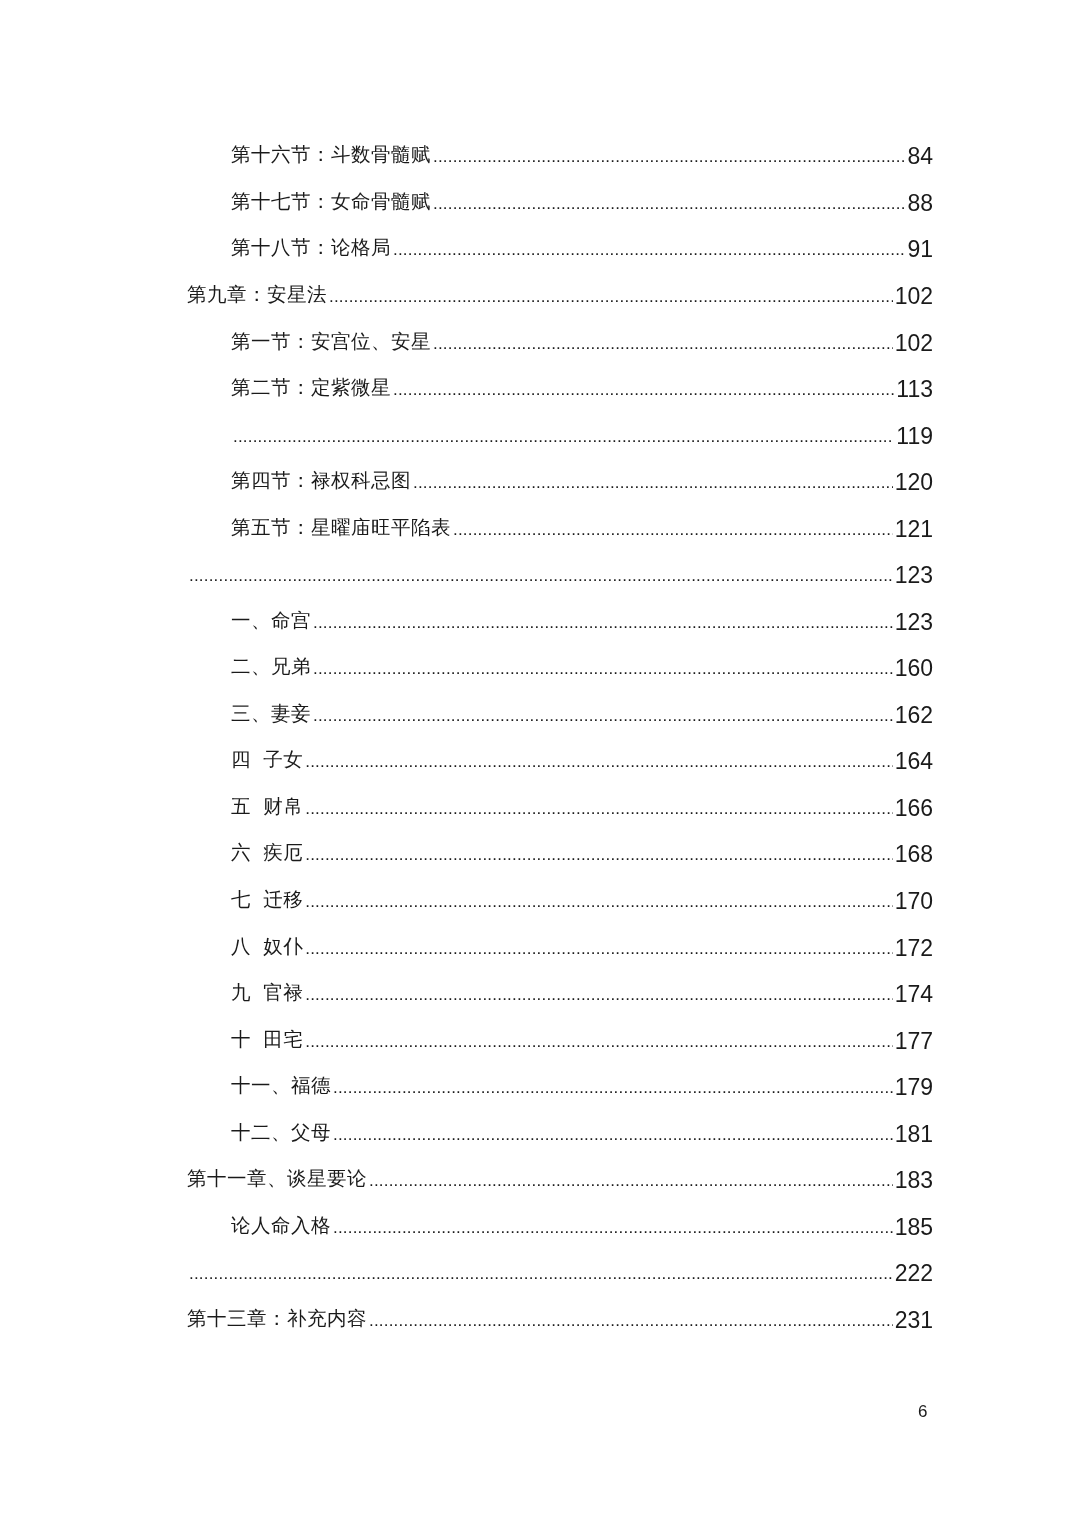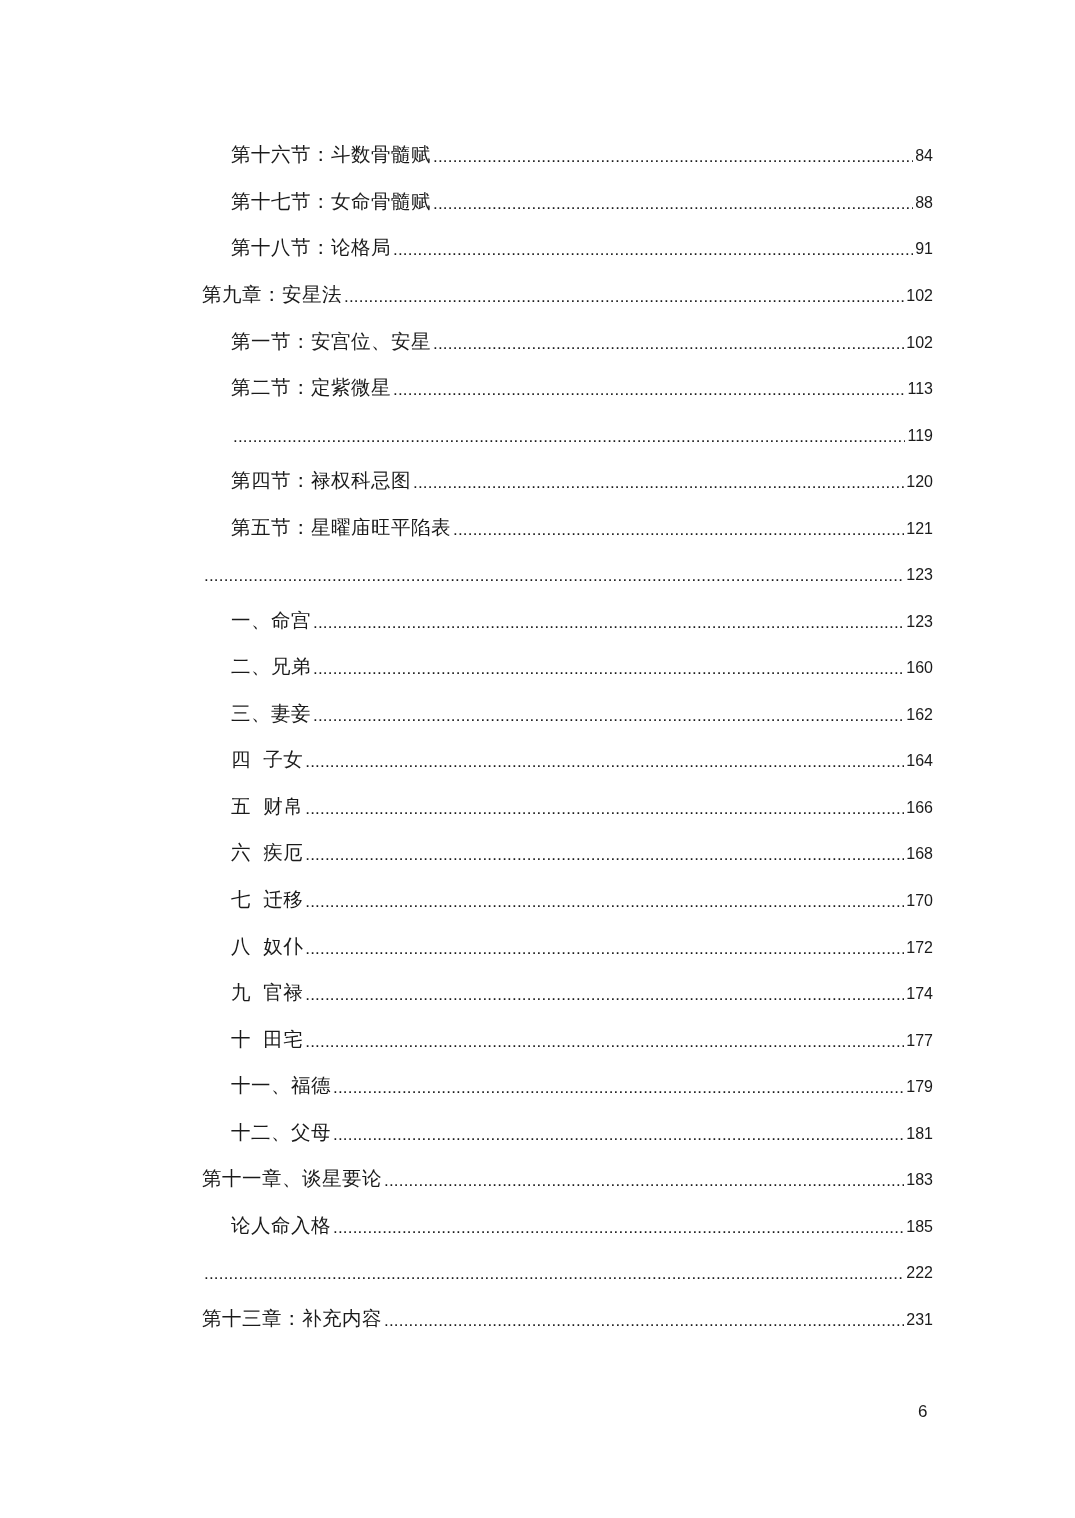--- a/index.html
+++ b/index.html
@@ -19,21 +19,21 @@
     }
     .toc-row {
       position: absolute;
       right: 142px;
       height: 30px;
       display: flex;
       align-items: flex-end;
       font-size: 19.5px;
       line-height: 30px;
     }
-    .toc-row.level-1 { left: 187px; margin-left: 15px; }
+    .toc-row.level-1 { left: 187px; }
     .toc-row.level-2 { left: 231px; }
     .toc-title {
       font-family: Liberation Mono, monospace;
       white-space: nowrap;
       flex: 0 0 auto;
       color: #1a1a1a;
       letter-spacing: 0.5px;
     }
     .toc-leader {
       flex: 1 1 auto;
@@ -47,21 +47,21 @@
       line-height: 26px;
       position: relative;
       top: -1px;
     }
     .toc-leader::after {
       content: "................................................................................................................................................................................................................................................................................................................................";
     }
     .toc-page {
       font-family: "Liberation Sans", sans-serif;
       flex: 0 0 auto;
-      font-size: 16px;
+      font-size: 23px;
       color: #1a1a1a;
       text-align: right;
     }
     .page-number {
       position: absolute;
       left: 918px;
       top: 1402px;
       font-family: "Liberation Sans", sans-serif;
       font-size: 17px;
       color: #1a1a1a;

